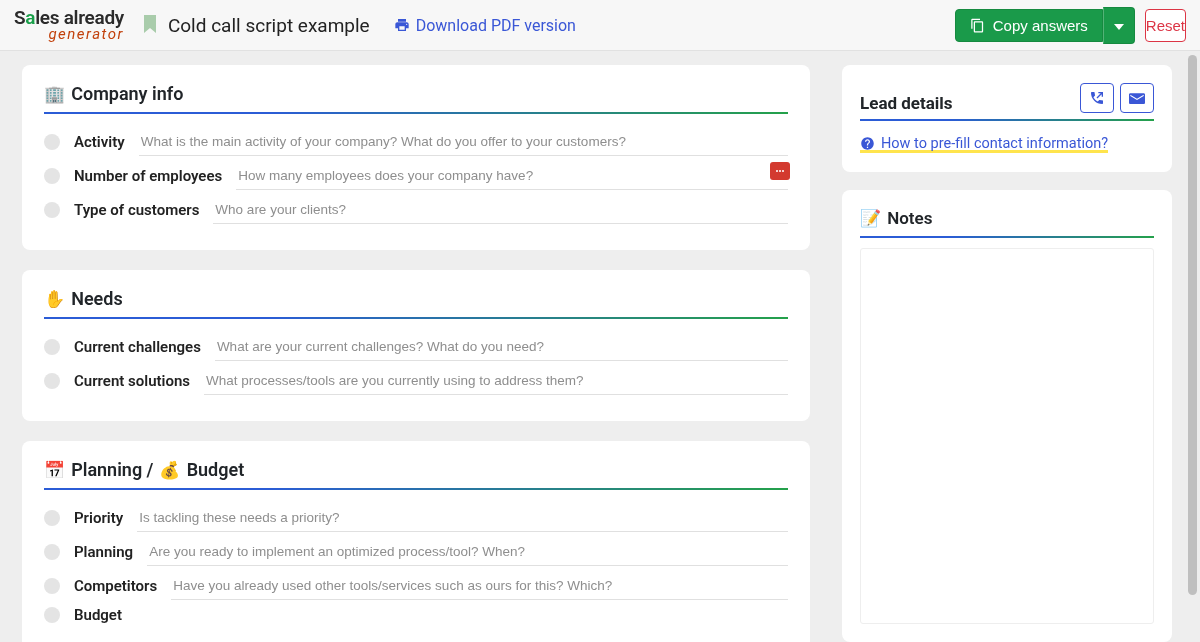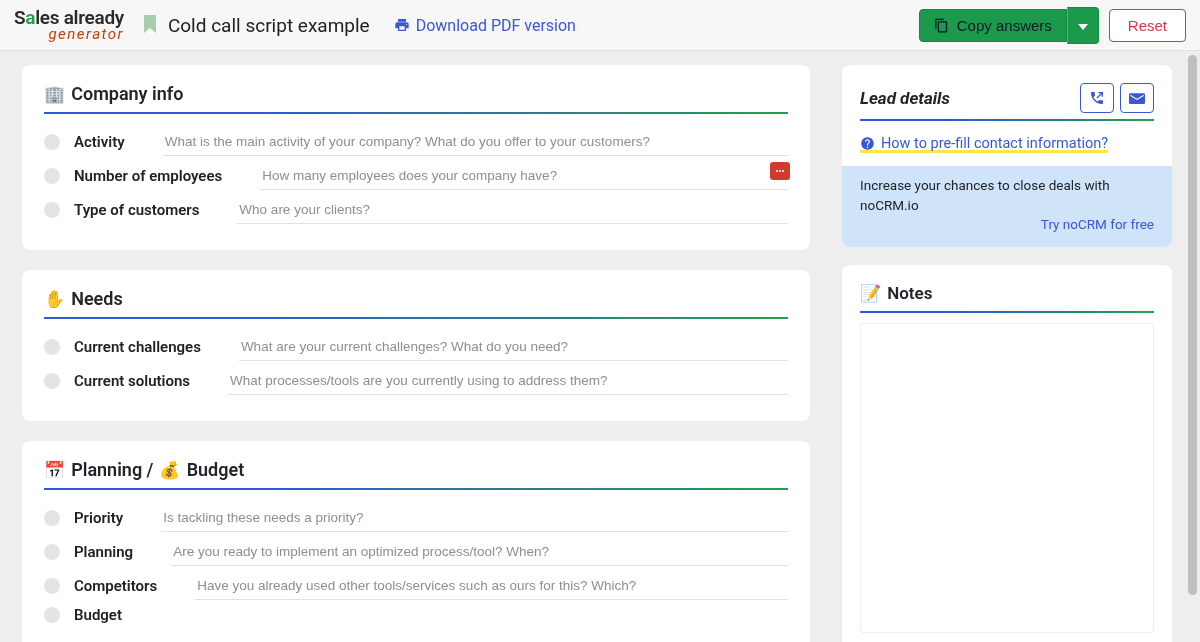--- a/index.html
+++ b/index.html
@@ -32,21 +32,21 @@
   .logo-top .accent { color: #1aa04a; }
   .logo-bottom { font-size: 15px; font-weight: 400; color: #c2410c; letter-spacing: 1.5px; text-align: right; font-style: italic;}
   .bookmark-icon { margin-right: 10px; color: #388e3c; opacity:0.45; }
   .page-title { font-size: 19px; font-weight: 400; color: #222; margin-right: 24px; }
   .download-link { color: #3a57d6; font-size: 16px; display: inline-flex; align-items: center; gap: 6px; cursor: pointer; }
   .download-link svg { color: #3a57d6; }
   .header-spacer { flex: 1; }
   .btn-group { display: flex; gap: 10px; align-items: center; }
   .btn-copy {
     background: #1a9a4a;
-    color: #0f172a;
+    color: #ffffff;
     border: 1px solid #168a40;
     border-radius: 4px;
     padding: 7px 14px;
     font-size: 15px;
     display: inline-flex;
     align-items: center;
     gap: 8px;
     cursor: pointer;
   }
   .btn-copy-caret {
@@ -58,21 +58,21 @@
     padding: 10px 10px;
     margin-left: -10px;
     cursor: pointer;
   }
   .btn-copy-main { border-radius: 4px 0 0 4px; }
   .btn-reset {
     background: #fff;
     color: #dc3545;
     border: 1px solid #dc3545;
     border-radius: 4px;
-    padding: 7px 18px;
+    padding: 7px 0;
     font-size: 15px;
     cursor: pointer;
   }
 
   
   .container {
     display: flex;
     gap: 28px;
     padding: 14px 14px 0 22px;
     height: calc(642px - 51px);
@@ -137,21 +137,20 @@
   }
   .field-input {
     flex: 1;
     border: none;
     border-bottom: 1px solid #e0e0e0;
     padding: 6px 2px;
     font-size: 13.5px;
     color: #555;
     background: transparent;
     outline: none;
-    margin-left: 24px;
   }
   .field-input::placeholder { color: #8e8e8e; }
   .field-ext {
     position: absolute;
     right: -2px;
     top: 0px;
     width: 20px;
     height: 18px;
     background: #d33a2f;
     border-radius: 3px;
@@ -159,21 +158,21 @@
     align-items: center;
     justify-content: center;
     color: #fff;
     font-size: 9px;
     cursor: pointer;
   }
 
   
   .side-card { background: #fff; border-radius: 8px; padding: 18px 18px; }
   .side-card .card-header { font-size: 17px; margin-bottom: 10px;}
-  .lead-header-row { display: flex; justify-content: space-between; align-items: center; margin-bottom: 6px; font-style: italic;}
+  .lead-header-row { display: flex; justify-content: space-between; align-items: flex-end; margin-bottom: 6px;}
   .lead-title { font-size: 17px; font-weight: 700; }
   .icon-buttons { display: flex; gap: 6px; }
   .icon-btn {
     width: 34px; height: 30px;
     border: 1px solid #3a57d6;
     border-radius: 4px;
     display: flex; align-items: center; justify-content: center;
     color: #3a57d6;
     cursor: pointer;
     background: #fff;
@@ -346,24 +345,20 @@
           </div>
         </div>
       </div>
       <div class="lead-divider"></div>
       <a class="help-link">
         <svg width="15" height="15" viewBox="0 0 24 24">
             <path fill="currentColor" d="M12 2C6.48 2 2 6.48 2 12s4.48 10 10 10s10-4.48 10-10S17.52 2 12 2m1 17h-2v-2h2v2m2.07-7.75l-.9.92C13.45 12.9 13 13.5 13 15h-2v-.5c0-1.1.45-2.1 1.17-2.83l1.24-1.26c.37-.36.59-.86.59-1.41c0-1.1-.9-2-2-2s-2 .9-2 2H8c0-2.21 1.79-4 4-4s4 1.79 4 4c0 .88-.36 1.68-.93 2.25"></path>
           </svg>
         <span>How to pre-fill contact information?</span>
       </a>
-      <div class="promo">
-        <span>Increase your chances to close deals with noCRM.io</span>
-        <a class="try">Try noCRM for free</a>
-      </div>
     </div>
 
     <div class="side-card notes-card">
       <div class="card-header">
         <span class="emoji">📝</span>
         <span>Notes</span>
       </div>
       <div class="notes-body"></div>
     </div>
 

